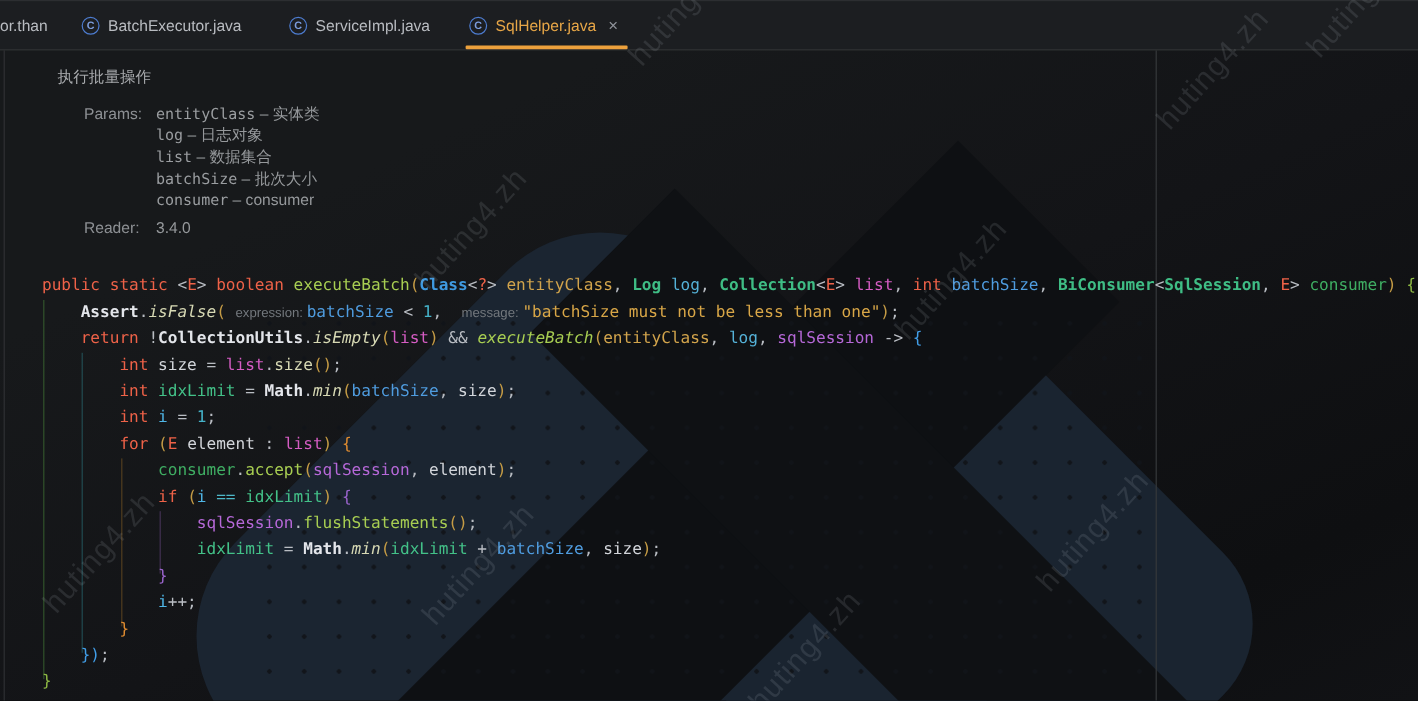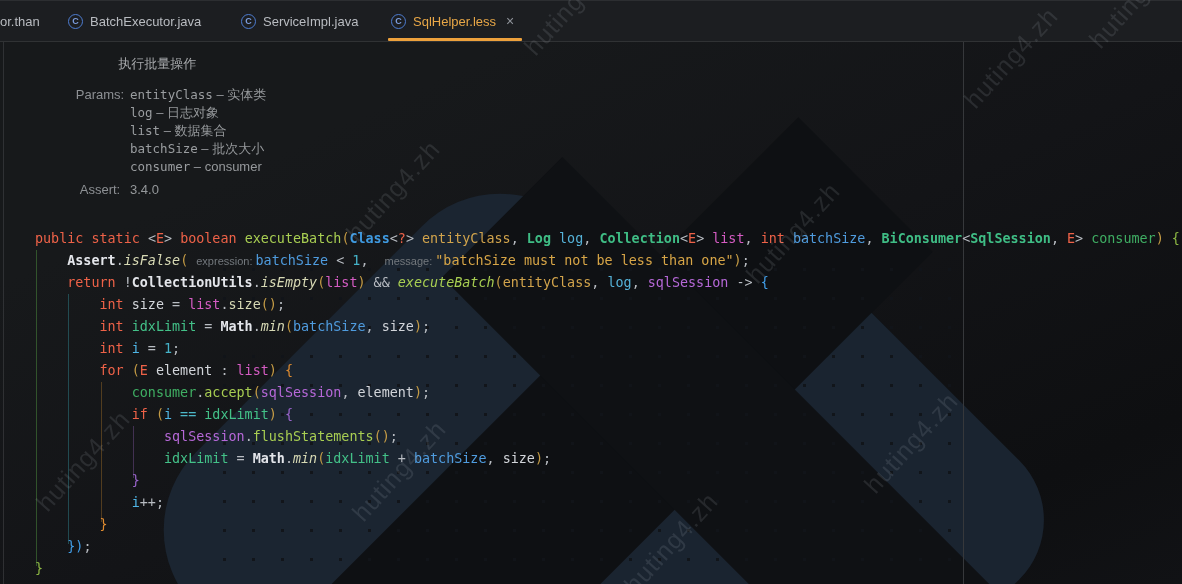--- a/index.html
+++ b/index.html
@@ -39,21 +39,21 @@
   .cicon{width:13px;height:13px;border:1.5px solid #4d7cd0;border-radius:50%;color:#7d9ede;
     font-size:9px;font-weight:bold;display:flex;align-items:center;justify-content:center;flex:none;}
   .tclose{color:#8f939a;font-size:14px;margin-left:3px;}
 
   
   .edge-line{position:absolute;left:3px;top:41px;bottom:0;width:1px;background:#3a3c3e;opacity:.7;z-index:2;}
   .margin-guide{position:absolute;left:963px;top:41px;bottom:0;width:1px;background:#36383b;z-index:2;}
   .reader-mode{position:absolute;left:1182px;top:43px;font-size:13px;color:#9b9ea4;z-index:5;white-space:nowrap;}
 
   
-  .docblock{position:absolute;left:48px;top:55px;z-index:4;color:#989b9e;font-size:13px;text-align:center;}
+  .docblock{position:absolute;left:48px;top:55px;z-index:4;color:#989b9e;font-size:13px;}
   .doc-summary{color:#a7a9ac;margin-bottom:13px;}
   .doc-row{display:flex;line-height:18px;}
   .doc-row.gap{margin-top:5px;}
   .doc-label{width:60px;flex:none;color:#8d9094;margin-left:22px;}
   .doc-name{font-family:"DejaVu Sans Mono",monospace;font-size:12.5px;color:#9a9da0;}
   .doc-desc{color:#95989b;}
 
   
   .code-area{position:absolute;left:0;top:216px;right:0;bottom:0;z-index:4;}
   .code{position:absolute;left:35px;top:12px;font-family:"DejaVu Sans Mono",monospace;
@@ -122,21 +122,21 @@
       <div class="tab">
         <span class="cicon">C</span>
         <span class="tlabel">BatchExecutor.java</span>
       </div>
       <div class="tab">
         <span class="cicon">C</span>
         <span class="tlabel">ServiceImpl.java</span>
       </div>
       <div class="tab active">
         <span class="cicon">C</span>
-        <span class="tlabel">SqlHelper.less</span>
+        <span class="tlabel">SqlHelper.java</span>
         <span class="tclose">×</span>
       </div>
     </div>
 
   <div class="reader-mode">Reader Mo</div>
 
   <div class="docblock">
     <div class="doc-summary">执行批量操作</div>
     <div id="doc-rows">
         <div class="doc-row">
@@ -153,21 +153,21 @@
         </div>
         <div class="doc-row">
           <span class="doc-label"></span>
           <span><span class="doc-name">batchSize</span><span class="doc-desc"> – 批次大小</span></span>
         </div>
         <div class="doc-row">
           <span class="doc-label"></span>
           <span><span class="doc-name">consumer</span><span class="doc-desc"> – consumer</span></span>
         </div>
         <div class="doc-row gap">
-          <span class="doc-label">Assert:</span>
+          <span class="doc-label">Reader:</span>
           <span class="doc-desc">3.4.0</span>
         </div>
       </div>
   </div>
 
   <div class="code-area">
     <div class="code" id="code"><div class="code-line"><span class="tk-kw">public static </span><span class="tk-op">&lt;</span><span class="tk-kw">E</span><span class="tk-op">&gt; </span><span class="tk-kw">boolean </span><span class="tk-gmthd">executeBatch</span><span class="tk-par">(</span><span class="tk-clsb">Class</span><span class="tk-op">&lt;</span><span class="tk-kw">?</span><span class="tk-op">&gt; </span><span class="tk-pe">entityClass</span><span class="tk-op">, </span><span class="tk-cls">Log</span><span class="tk-sp"> </span><span class="tk-pl">log</span><span class="tk-op">, </span><span class="tk-cls">Collection</span><span class="tk-op">&lt;</span><span class="tk-kw">E</span><span class="tk-op">&gt; </span><span class="tk-pli">list</span><span class="tk-op">, </span><span class="tk-kw">int </span><span class="tk-pb">batchSize</span><span class="tk-op">, </span><span class="tk-cls">BiConsumer</span><span class="tk-op">&lt;</span><span class="tk-cls">SqlSession</span><span class="tk-op">, </span><span class="tk-kw">E</span><span class="tk-op">&gt; </span><span class="tk-pc">consumer</span><span class="tk-par">)</span><span class="tk-sp"> </span><span class="tk-br1">{</span></div><div class="code-line"><span class="tk-sp">    </span><span class="tk-wcls">Assert</span><span class="tk-op">.</span><span class="tk-smth">isFalse</span><span class="tk-par">(</span><span class="tk-sp"> </span><span class="tk-hint">expression: </span><span class="tk-pb">batchSize</span><span class="tk-op"> &lt; </span><span class="tk-num">1</span><span class="tk-op">, </span><span class="tk-sp"> </span><span class="tk-hint">message: </span><span class="tk-str">"batchSize must not be less than one"</span><span class="tk-par">)</span><span class="tk-op">;</span></div><div class="code-line"><span class="tk-sp">    </span><span class="tk-kw">return </span><span class="tk-op">!</span><span class="tk-wcls">CollectionUtils</span><span class="tk-op">.</span><span class="tk-smth">isEmpty</span><span class="tk-par">(</span><span class="tk-pli">list</span><span class="tk-par">)</span><span class="tk-op"> &amp;&amp; </span><span class="tk-gmthi">executeBatch</span><span class="tk-par">(</span><span class="tk-pe">entityClass</span><span class="tk-op">, </span><span class="tk-pl">log</span><span class="tk-op">, </span><span class="tk-vsql">sqlSession</span><span class="tk-op"> -&gt; </span><span class="tk-br2">{</span></div><div class="code-line"><span class="tk-sp">        </span><span class="tk-kw">int </span><span class="tk-vsize">size</span><span class="tk-op"> = </span><span class="tk-pli">list</span><span class="tk-op">.</span><span class="tk-pmth">size</span><span class="tk-par">()</span><span class="tk-op">;</span></div><div class="code-line"><span class="tk-sp">        </span><span class="tk-kw">int </span><span class="tk-vidx">idxLimit</span><span class="tk-op"> = </span><span class="tk-wcls">Math</span><span class="tk-op">.</span><span class="tk-smth">min</span><span class="tk-par">(</span><span class="tk-pb">batchSize</span><span class="tk-op">, </span><span class="tk-vsize">size</span><span class="tk-par">)</span><span class="tk-op">;</span></div><div class="code-line"><span class="tk-sp">        </span><span class="tk-kw">int </span><span class="tk-vi">i</span><span class="tk-op"> = </span><span class="tk-num">1</span><span class="tk-op">;</span></div><div class="code-line"><span class="tk-sp">        </span><span class="tk-kw">for </span><span class="tk-par">(</span><span class="tk-kw">E</span><span class="tk-sp"> </span><span class="tk-velem">element</span><span class="tk-op"> : </span><span class="tk-pli">list</span><span class="tk-par">)</span><span class="tk-sp"> </span><span class="tk-br3">{</span></div><div class="code-line"><span class="tk-sp">            </span><span class="tk-pc">consumer</span><span class="tk-op">.</span><span class="tk-gmth">accept</span><span class="tk-par">(</span><span class="tk-vsql">sqlSession</span><span class="tk-op">, </span><span class="tk-velem">element</span><span class="tk-par">)</span><span class="tk-op">;</span></div><div class="code-line"><span class="tk-sp">            </span><span class="tk-kw">if </span><span class="tk-par">(</span><span class="tk-vi">i</span><span class="tk-eq"> == </span><span class="tk-vidx">idxLimit</span><span class="tk-par">)</span><span class="tk-sp"> </span><span class="tk-br4">{</span></div><div class="code-line"><span class="tk-sp">                </span><span class="tk-vsql">sqlSession</span><span class="tk-op">.</span><span class="tk-gmth">flushStatements</span><span class="tk-par">()</span><span class="tk-op">;</span></div><div class="code-line"><span class="tk-sp">                </span><span class="tk-vidx">idxLimit</span><span class="tk-op"> = </span><span class="tk-wcls">Math</span><span class="tk-op">.</span><span class="tk-smth">min</span><span class="tk-par">(</span><span class="tk-vidx">idxLimit</span><span class="tk-op"> + </span><span class="tk-pb">batchSize</span><span class="tk-op">, </span><span class="tk-vsize">size</span><span class="tk-par">)</span><span class="tk-op">;</span></div><div class="code-line"><span class="tk-sp">            </span><span class="tk-br4">}</span></div><div class="code-line"><span class="tk-sp">            </span><span class="tk-vi">i</span><span class="tk-op">++;</span></div><div class="code-line"><span class="tk-sp">        </span><span class="tk-br3">}</span></div><div class="code-line"><span class="tk-sp">    </span><span class="tk-br2">})</span><span class="tk-op">;</span></div><div class="code-line"><span class="tk-br1">}</span></div></div>
   </div>
 
   <div class="wm-layer" id="wm-layer">

